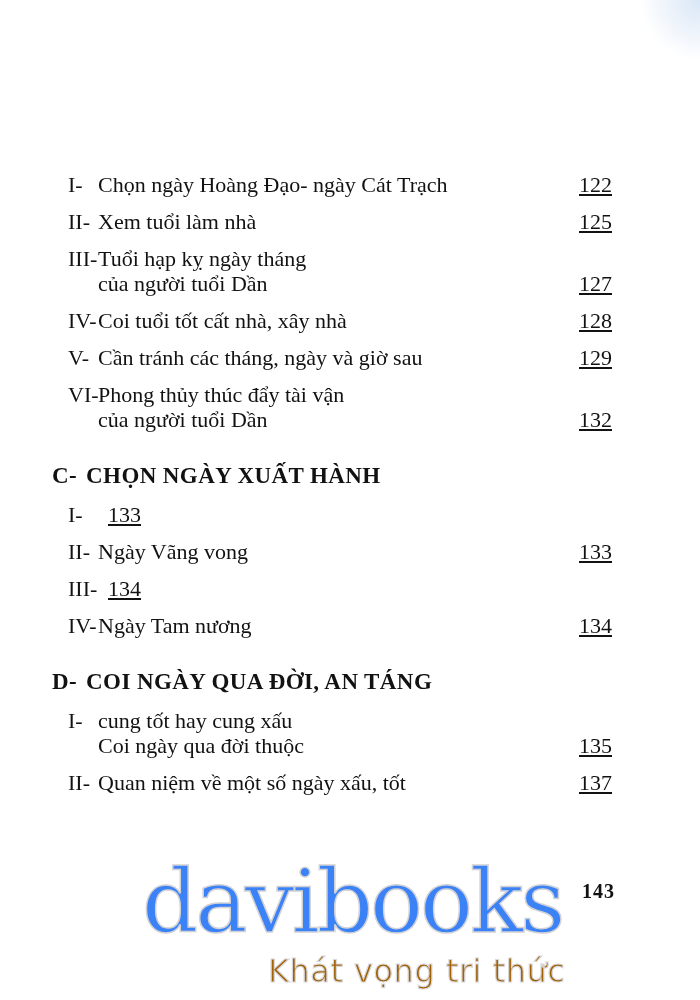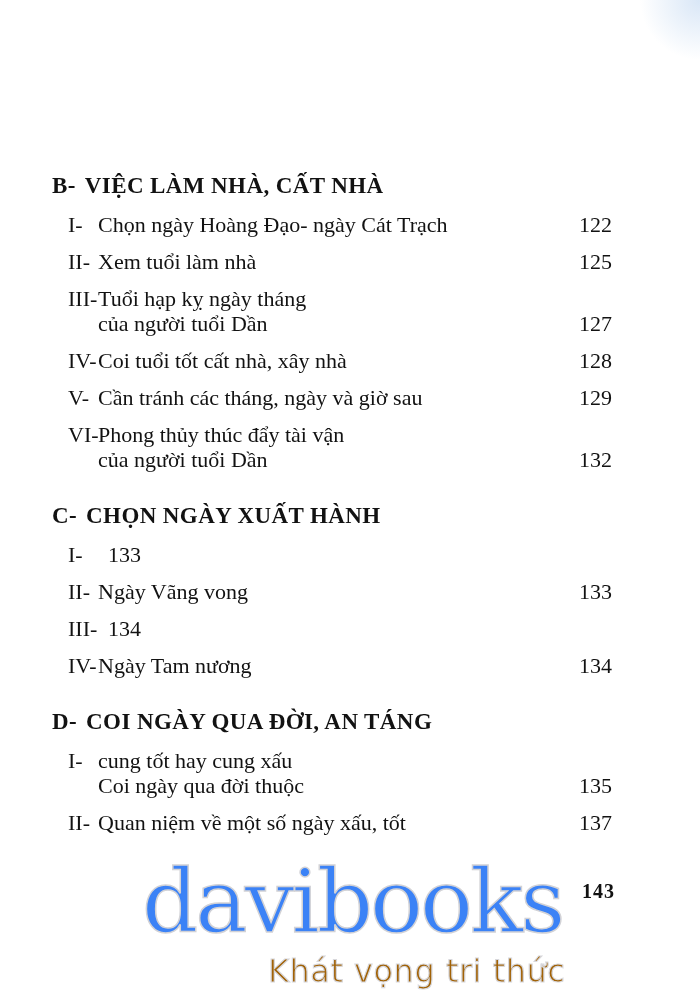--- a/index.html
+++ b/index.html
@@ -33,21 +33,21 @@
 
   .item {
     display:flex;
     padding-left:16px;
     margin-bottom:12px;
     font-size:22px;
     line-height:25px;
   }
   .num { width:30px; flex-shrink:0; }
   .text { flex:1; }
-  .pg { align-self:flex-end; margin-left:10px; }
+  .pg { align-self:flex-end; margin-left:10px;text-decoration:underline; }
 
   .page-num {
     position:absolute; right:85px; top:880px;
     font-size:20px; font-weight:bold; letter-spacing:1px;
   }
 
   .wm-brand {
     position:absolute; left:142px; top:858px;
     font-family:"DejaVu Serif", serif;
     font-size:88px; line-height:1;
@@ -66,21 +66,20 @@
     pointer-events:none;
   }
 </style>
 </head>
 <body>
 
 <div class="scan-tint"></div>
 
 <div class="toc" id="toc">
     <div class="sec">
-      <div class="sec-header"><span class="sec-label">B-</span><span class="sec-title">VIỆC LÀM NHÀ, CẤT NHÀ</span></div>
       <div class="item">
         <div class="num">I-</div>
         <div class="text">
           <div>Chọn ngày Hoàng Đạo- ngày Cát Trạch</div>
         </div>
         <div class="pg">122</div>
       </div>
       <div class="item">
         <div class="num">II-</div>
         <div class="text">

